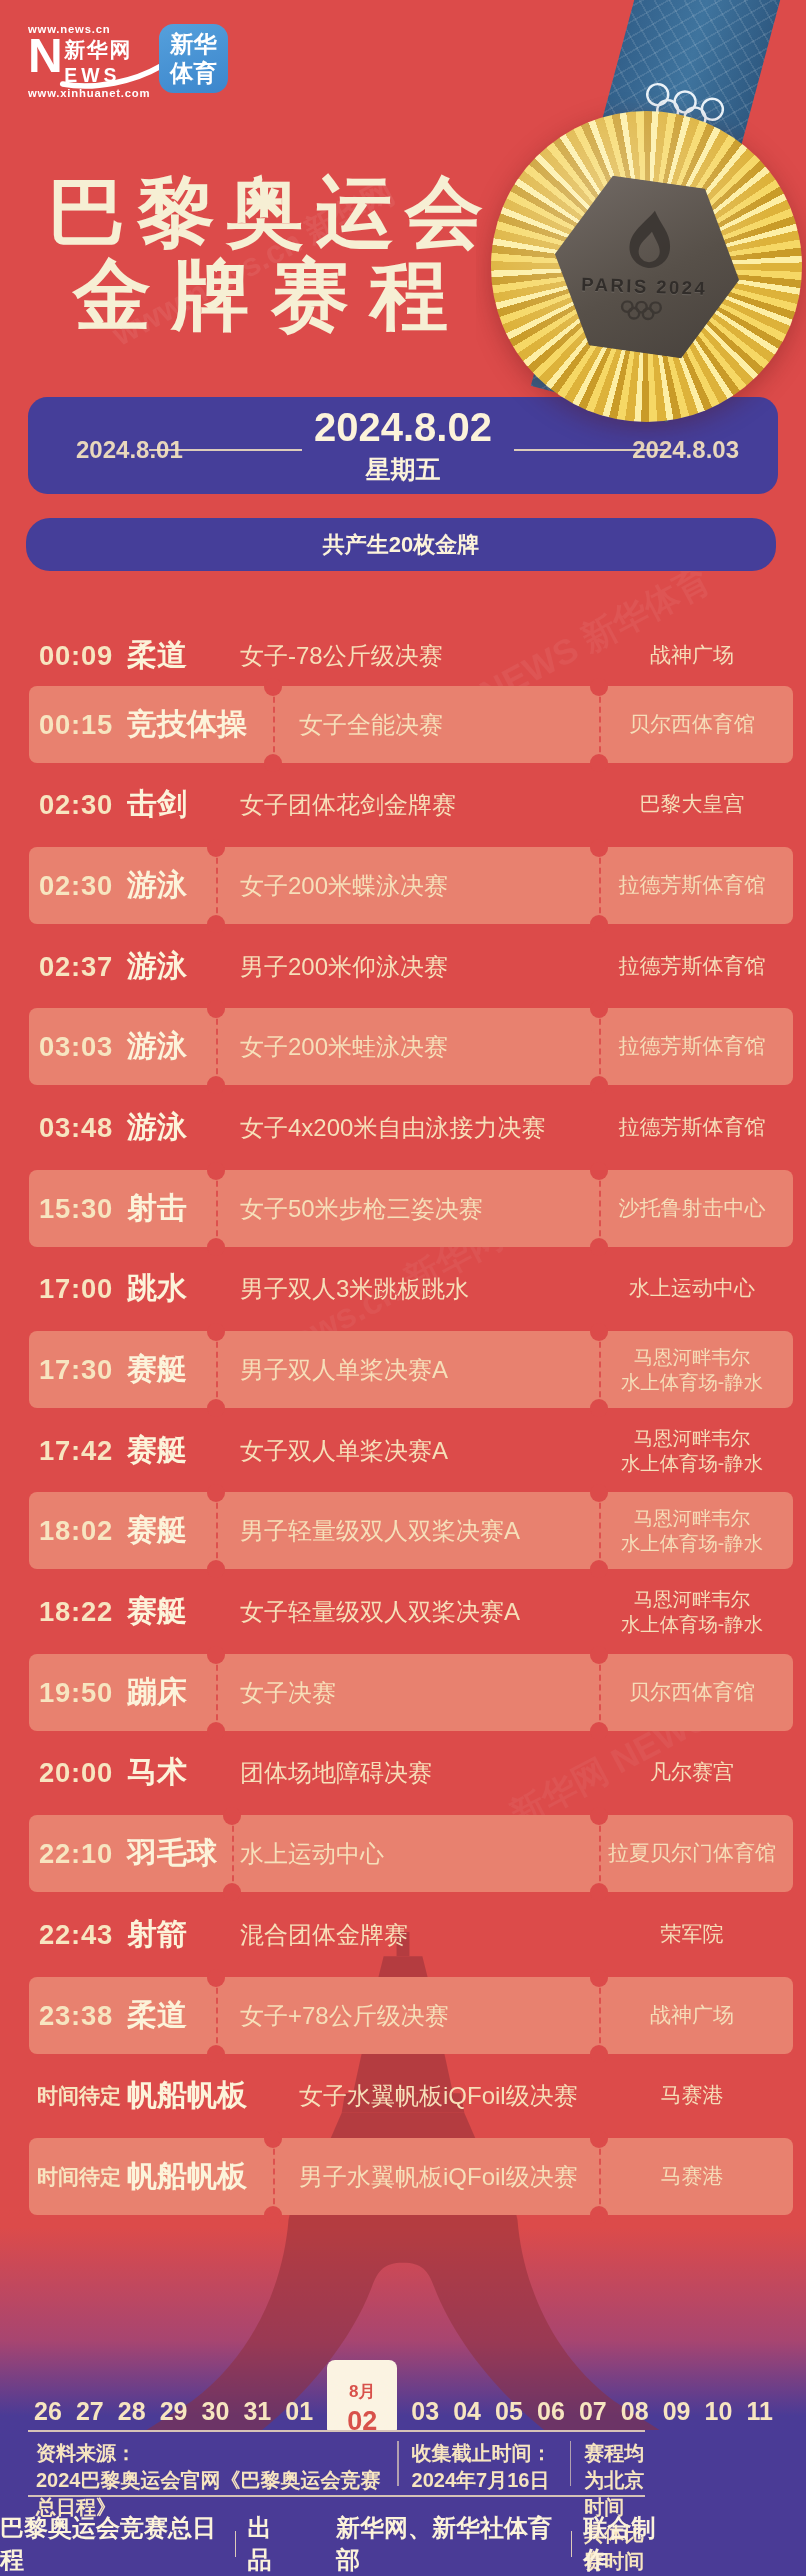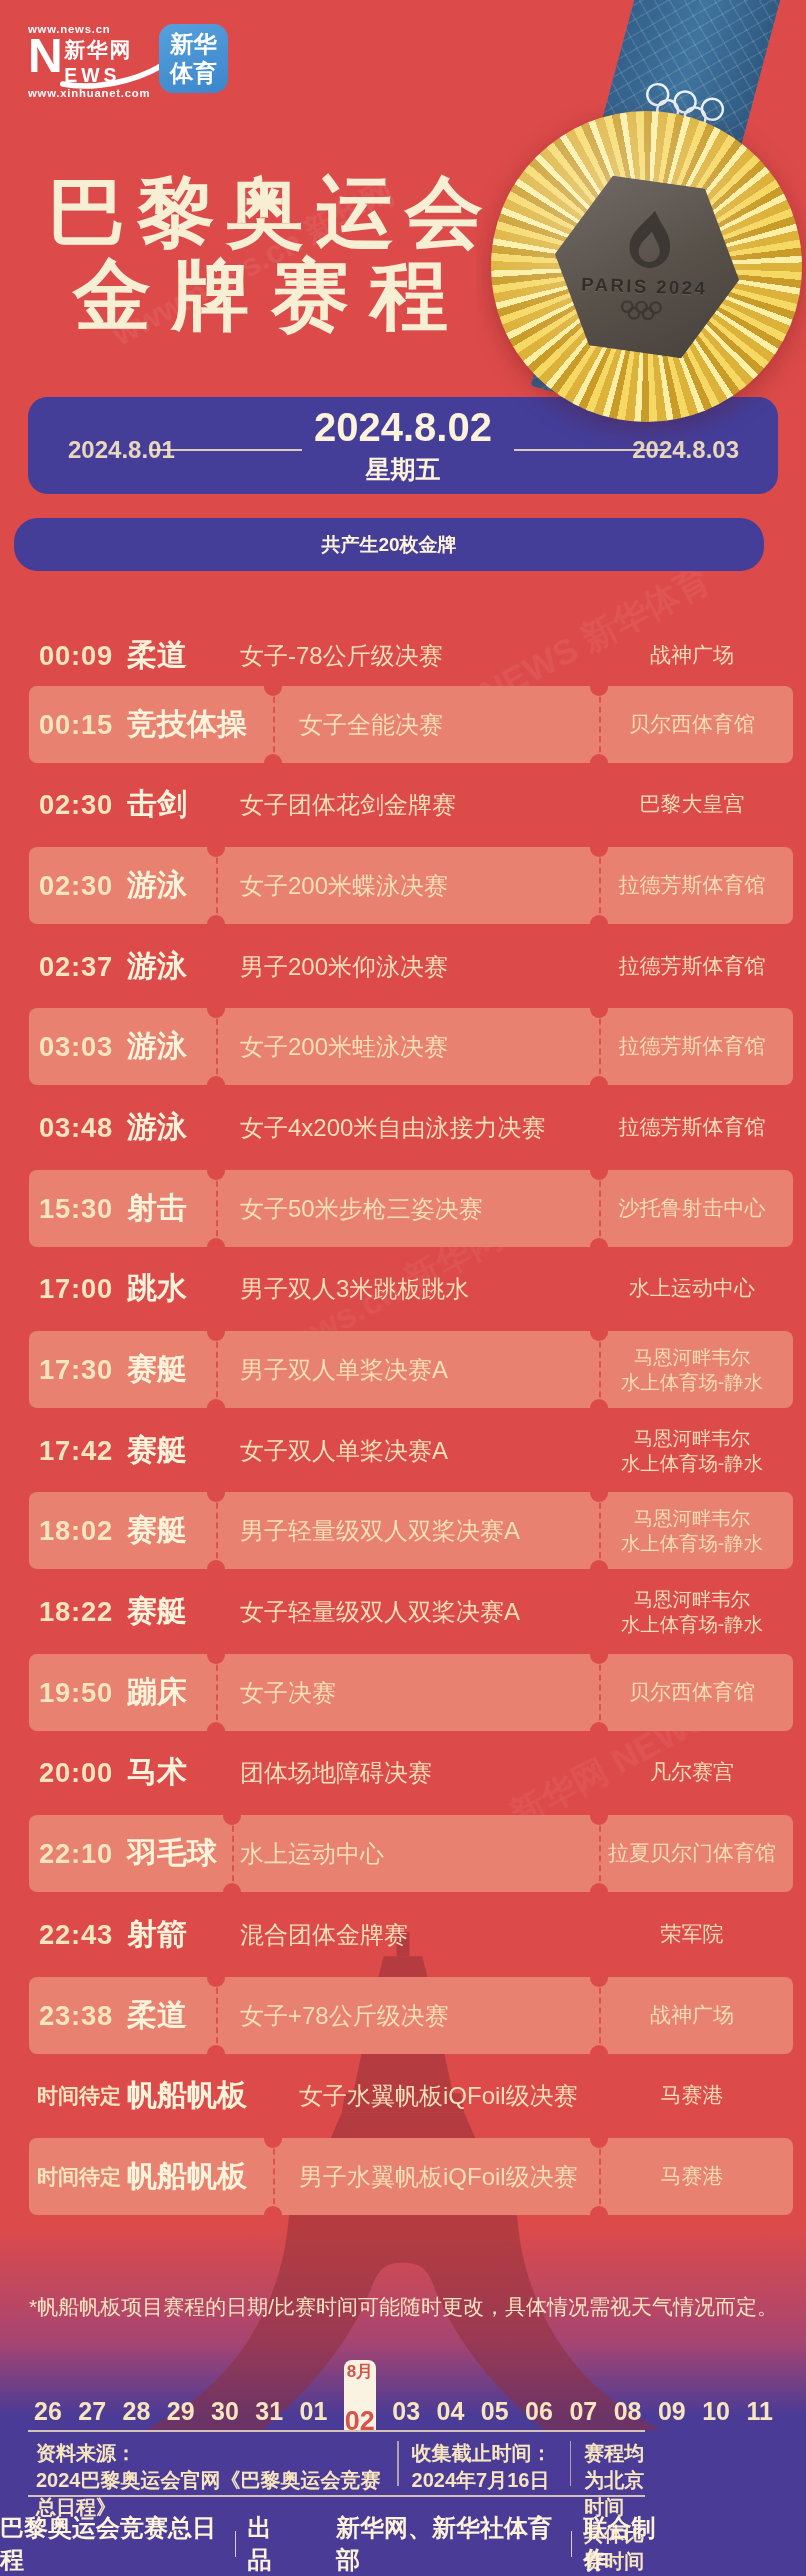--- a/index.html
+++ b/index.html
@@ -49,28 +49,28 @@
     clip-path:polygon(0% 50%,25% 4%,75% 4%,100% 50%,75% 96%,25% 96%);
     background:linear-gradient(145deg,#746C67,#575049 55%,#46403B);
     display:flex;flex-direction:column;align-items:center;justify-content:center;z-index:2}
   .plaque .flame{margin-top:-4.8px}
   .plaque .ptxt{font-size:18.6px;font-weight:bold;letter-spacing:2.4px;color:#312D2A;transform:rotate(-6deg);margin-top:1.6px;
     text-shadow:0 0.8px 0 rgba(255,255,255,.12)}
   .plaque .prings{margin-top:3.2px;transform:rotate(-6deg);opacity:.8}
 
   
   .datebar{position:absolute;left:28px;top:397px;width:750px;height:97px;border-radius:19.4px;background:var(--bar_blue,#453E99);z-index:3;color:var(--cream,#F7E5C0)}
-  .d-prev{position:absolute;left:40px;top:39px;font-size:24px;font-weight:bold;opacity:.92}
+  .d-prev{position:absolute;left:48px;top:39px;font-size:24px;font-weight:bold;opacity:.92}
   .d-next{position:absolute;right:39px;top:39px;font-size:24px;font-weight:bold;opacity:.92}
   .d-cur{position:absolute;left:0;right:0;top:8px;text-align:center;font-size:40px;font-weight:900;color:var(--cream_bright,#FCF3DA)}
   .d-week{position:absolute;left:0;right:0;top:56px;text-align:center;font-size:25px;font-weight:bold;color:var(--cream_bright,#FCF3DA)}
   .dline{position:absolute;top:52px;height:1.6px;width:153px;background:var(--cream,#F7E5C0);opacity:.85}
   .dl1{left:121px}.dl2{right:111px}
-  .banner{position:absolute;left:14px;top:518px;width:750px;height:53px;border-radius:24px;background:var(--bar_blue,#453E99);
-    display:flex;align-items:center;justify-content:center;font-size:19px;font-weight:900;color:var(--cream_bright,#FCF3DA);z-index:3}
+  .banner{position:absolute;left:26px;top:518px;width:750px;height:53px;border-radius:24px;background:var(--bar_blue,#453E99);
+    display:flex;align-items:center;justify-content:center;font-size:22px;font-weight:900;color:var(--cream_bright,#FCF3DA);z-index:3}
 
   
   .rows{position:absolute;left:0;top:603px;width:807px;height:1614px;z-index:3}
   .row{position:absolute;left:0;width:807px;height:81px}
   .ticket-bg{position:absolute;inset:0;z-index:1}
   .plate{position:absolute;left:29px;right:13.7px;top:1.6px;bottom:1.6px;background:var(--ticket,#E8816F);border-radius:8px}
   .dash{position:absolute;top:3.2px;bottom:3.2px;width:0;border-left:2.4px dashed rgba(219,75,74,.9)}
   .d2{left:599px}
   .notch{position:absolute;width:18px;height:18px;border-radius:50%;background:var(--bg_red,#DC4B4A)}
   .n1,.n3{top:-6.5px}.n2,.n4{bottom:-6.5px}.n3,.n4{left:590px}
@@ -85,22 +85,22 @@
   .venue.two{font-size:19.4px}
 
   
   .tower{position:absolute;left:48px;top:1932px;z-index:2;opacity:.5}
   .note{position:absolute;left:0;top:2293px;width:807px;text-align:center;font-size:21px;color:var(--cream,#F7E5C0);z-index:4}
 
   
   .daynav{position:absolute;left:0;top:2360px;width:807px;height:77px;display:flex;align-items:flex-end;
     justify-content:space-between;padding:0 34px;z-index:4}
   .day{font-size:25px;font-weight:bold;color:var(--cream,#F7E5C0);padding-bottom:11.3px}
-  .day-sel{width:32px;height:77px;background:var(--sel_bg,#FBF3E2);border-radius:8px;display:flex;flex-direction:column;
-    align-items:center;justify-content:space-between;color:var(--sel_red,#D8514B);padding-bottom:0}
+  .day-sel{width:70px;height:77px;background:var(--sel_bg,#FBF3E2);border-radius:8px;display:flex;flex-direction:column;
+    align-items:center;justify-content:flex-end;color:var(--sel_red,#D8514B);padding-bottom:0}
   .day-sel .m{font-size:17px;font-weight:bold}
   .day-sel .n{font-size:27px;font-weight:900;margin-top:3.2px}
 
   
   .footer{position:absolute;left:0;top:2430px;width:673px;height:146px;background:var(--footer_purple,#4A3B96);z-index:5;color:var(--cream,#F7E5C0)}
   .fhr{position:absolute;left:28px;right:28px;height:1.6px;background:var(--cream,#F7E5C0);opacity:.8}
   .fhr1{top:0}.fhr2{top:65px}
   .fcols{position:absolute;left:36px;right:28px;top:9.7px;display:flex;align-items:flex-start}
   .fcol{font-size:20px;line-height:1.35;font-weight:bold}
   .fc1{width:361px}
@@ -460,21 +460,20 @@
     </div>
     <div class="cell time tbd">时间待定</div>
     <div class="cell sport">帆船帆板</div>
     <div class="cell event wide">男子水翼帆板iQFoil级决赛</div>
     <div class="cell venue">
           <div>马赛港</div>
         </div>
   </div>
     </div>
 
-  <div class="note">*帆船帆板项目赛程的日期/比赛时间可能随时更改，具体情况需视天气情况而定。</div>
 
   <div class="daynav" id="dayNav">
       <div class="day">26</div>
       <div class="day">27</div>
       <div class="day">28</div>
       <div class="day">29</div>
       <div class="day">30</div>
       <div class="day">31</div>
       <div class="day">01</div>
       <div class="day day-sel">

